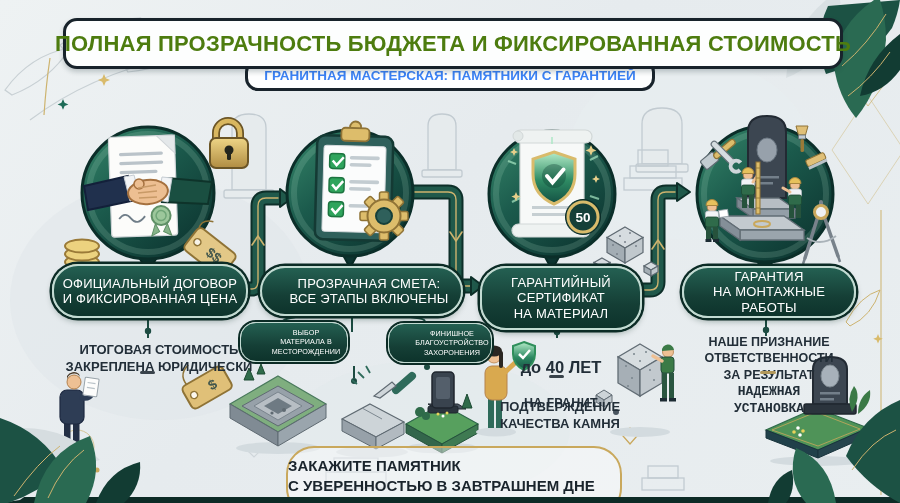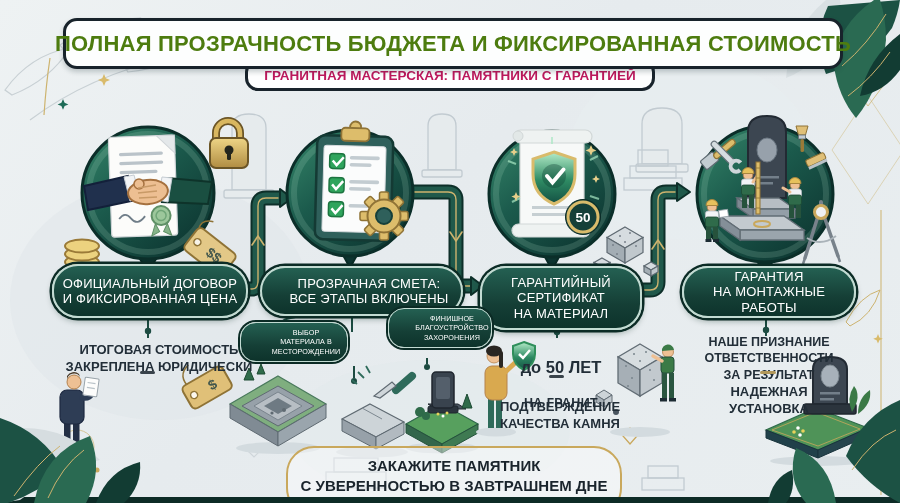--- a/index.html
+++ b/index.html
@@ -24,24 +24,24 @@
   .dash{position:absolute;height:3px;border-radius:2px;background:#39434b;z-index:5;}
   .dash.gold{background:#b3985a;}
   .hdr-main{position:absolute;left:63px;top:18px;width:774px;height:45px;z-index:8;
         background:#fdfefe;border:3px solid #18232b;border-radius:14px;
         display:flex;align-items:center;justify-content:center;
         box-shadow:0 3px 5px rgba(20,40,45,.22);}
   .hdr-main .t{font-size:22px;font-weight:bold;color:#4d7c0f;letter-spacing:.2px;white-space:nowrap;}
   .hdr-sub{position:absolute;left:50%;transform:translateX(-50%);top:59px;width:404px;height:26px;
         z-index:7;background:#fdfefe;border:3px solid #18232b;border-radius:13px;
         display:flex;align-items:center;justify-content:center;}
-  .hdr-sub .t{font-size:13.5px;font-weight:bold;color:#be185d;white-space:nowrap;}
+  .hdr-sub .t{font-size:13.5px;font-weight:bold;color:#3b82f6;white-space:nowrap;}
   .cta{position:absolute;left:286px;top:446px;width:332px;height:66px;z-index:5;
         border:2px solid #c9a85c;border-radius:28px;background:rgba(252,253,253,.45);}
-  .cta .t{padding-top:8px;text-align:center;font-size:15px;font-weight:bold;color:#1a242c;
+  .cta .t{padding-top:8px;font-size:15px;font-weight:bold;color:#1a242c;
         line-height:1.35;white-space:pre-line;}
   .strip{position:absolute;left:0;bottom:0;width:900px;height:6px;background:#0d2b26;z-index:6;}
   .leaves{z-index:7;pointer-events:none;}
 </style>
 </head>
 <body>
 
 <div class="stage">
 
   <svg class="layer z1" viewBox="0 0 900 503">
@@ -520,41 +520,41 @@
 ВСЕ ЭТАПЫ ВКЛЮЧЕНЫ</div>
   <div class="pill main" style="left:682px;top:266px;width:170px;height:48px;">ГАРАНТИЯ
 НА МОНТАЖНЫЕ РАБОТЫ</div>
   <div class="pill main" style="left:480px;top:266px;width:158px;height:60px;">ГАРАНТИЙНЫЙ
 СЕРТИФИКАТ
 НА МАТЕРИАЛ</div>
 
   <div class="pill small" style="left:240px;top:322px;width:82px;height:38px;">ВЫБОР
 МАТЕРИАЛА В
 МЕСТОРОЖДЕНИИ</div>
-  <div class="pill small" style="left:388px;top:308px;width:78px;height:38px;">ФИНИШНОЕ
+  <div class="pill small" style="left:388px;top:323px;width:78px;height:38px;">ФИНИШНОЕ
 БЛАГОУСТРОЙСТВО
 ЗАХОРОНЕНИЯ</div>
 
   <div class="point" style="left:52px;top:342px;width:214px;">ИТОГОВАЯ СТОИМОСТЬ
 ЗАКРЕПЛЕНА ЮРИДИЧЕСКИ</div>
   <div class="dash" style="left:140px;top:371px;width:15px;"></div>
 
   <div class="point" style="left:496px;top:340px;width:130px;">
-    <span class="big">до 50 ЛЕТ</span>
+    <span class="big">до 40 ЛЕТ</span>
     <span class="small">НА ГРАНИТ</span>
   </div>
   <div class="dash" style="left:549px;top:375px;width:15px;"></div>
   <div class="point" style="left:480px;top:366px;width:160px;margin-top:33px;">ПОДТВЕРЖДЕНИЕ
 КАЧЕСТВА КАМНЯ</div>
 
   <div class="point p4" style="left:690px;top:334px;width:158px;">НАШЕ ПРИЗНАНИЕ
 ОТВЕТСТВЕННОСТИ
 ЗА РЕЗУЛЬТАТ</div>
   <div class="dash gold" style="left:760px;top:371px;width:16px;"></div>
-  <div class="point" style="left:690px;top:384px;width:158px;">НАДЕЖНАЯ
+  <div class="point" style="left:690px;top:384px;width:158px;font-family:Liberation Mono, monospace;">НАДЕЖНАЯ
 УСТАНОВКА</div>
 
   <div class="cta">
     <div class="t">ЗАКАЖИТЕ ПАМЯТНИК
 С УВЕРЕННОСТЬЮ В ЗАВТРАШНЕМ ДНЕ</div>
   </div>
 
   <div class="strip"></div>
 
   <svg class="layer leaves" viewBox="0 0 900 503">

